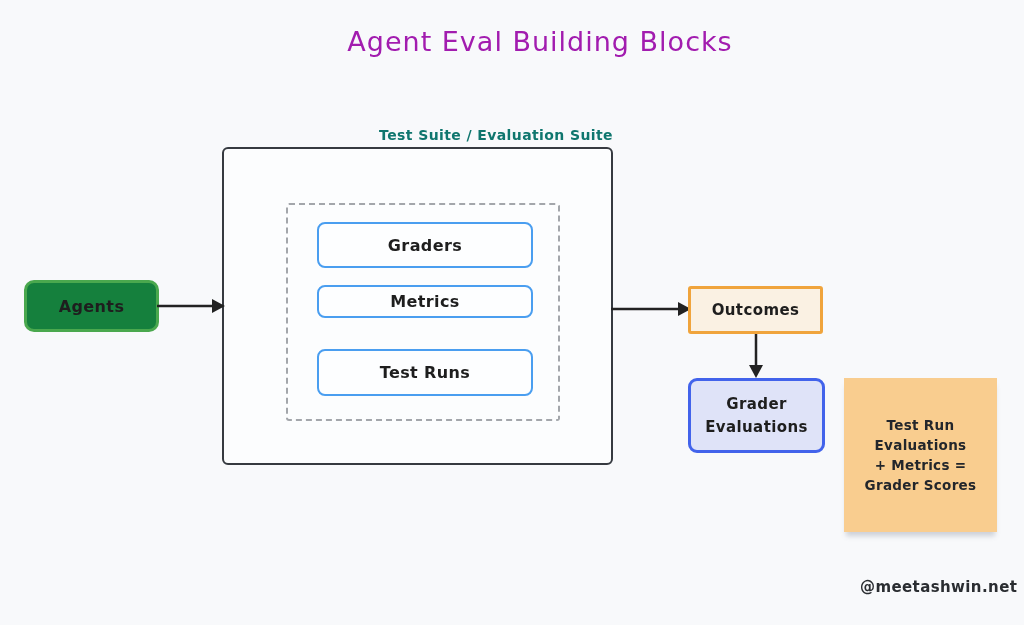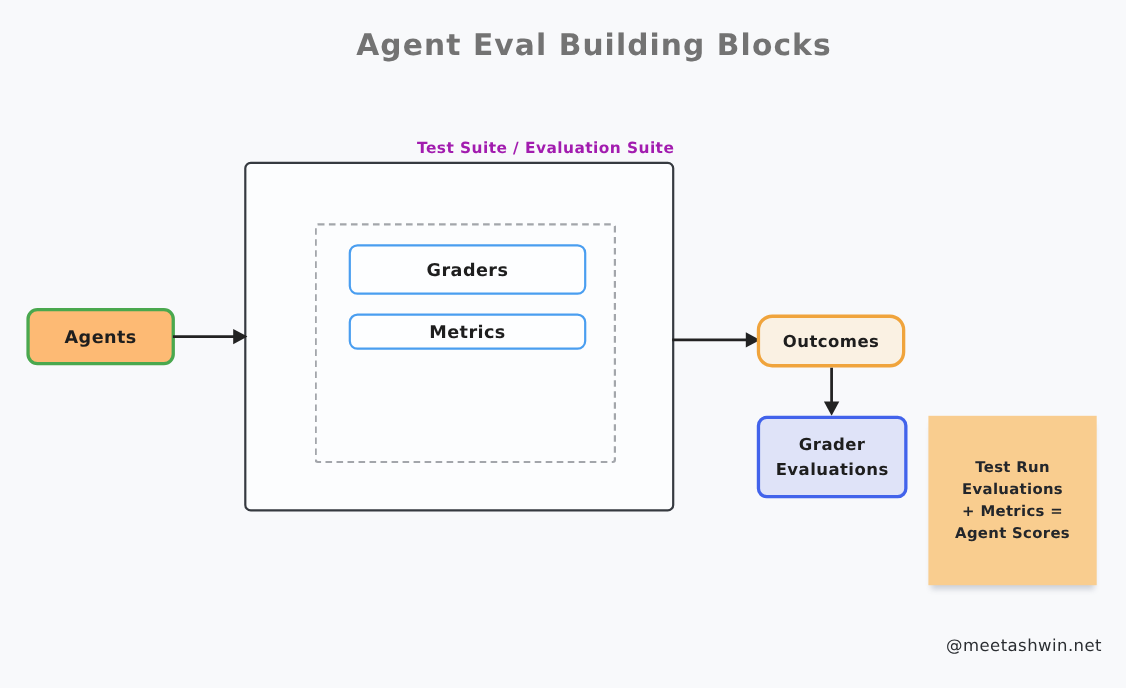--- a/index.html
+++ b/index.html
@@ -13,30 +13,30 @@
     height: 625px;
     background: #F8F9FB;
     overflow: hidden;
   }
   .title {
     position: absolute;
     left: 56px; right: 0; top: 26px;
     margin: 0;
     text-align: center;
     font-size: 27px;
-    font-weight: 700;
+    font-weight: 400;
     letter-spacing: 1px;
-    color: #737373;
+    color: #a21caf;
   }
   .small-label {
     position: absolute;
     font-size: 14px;
     font-weight: 700;
     letter-spacing: 0.4px;
-    color: #a21caf;
+    color: #0f766e;
     text-align: right;
     white-space: nowrap;
   }
   .suite-label { right: 411px; top: 127px; }
   .cases-label { right: 464px; top: 179px; }
   .box {
     position: absolute;
     box-sizing: border-box;
     display: flex;
     align-items: center;
@@ -65,27 +65,27 @@
     background: #FDFEFF;
     font-size: 16px;
   }
   .inner-box.graders  { top: 222px; }
   .inner-box.metrics  { top: 285px; height: 33px; }
   .inner-box.testruns { top: 349px; height: 47px; }
   .agents-box {
     left: 24px; top: 280px; width: 135px; height: 52px;
     border: 3px solid #4AA84E;
     border-radius: 10px;
-    background: #fdba74;
+    background: #15803d;
     font-size: 16px;
   }
   .outcomes-box {
     left: 688px; top: 286px; width: 135px; height: 48px;
     border: 3px solid #F0A43C;
-    border-radius: 14px;
+    border-radius: 3px;
     background: #FAF1E3;
     font-size: 15px;
   }
   .grader-evals-box {
     left: 688px; top: 378px; width: 137px; height: 75px;
     border: 3px solid #4263EB;
     border-radius: 9px;
     background: #DFE3F8;
     font-size: 15px;
     line-height: 1.5;
@@ -105,41 +105,42 @@
     font-weight: 700;
     letter-spacing: 0.3px;
     color: #23262B;
     line-height: 1.5;
     text-align: center;
   }
   .attribution {
     position: absolute;
     left: 860px; top: 578px;
     font-size: 15px;
-    font-weight: 400;
+    font-weight: 700;
     letter-spacing: 0.4px;
     color: #2A2D31;
     white-space: nowrap;
   }
   .arrow { position: absolute; }
 </style>
 </head>
 <body>
 
 <div class="canvas">
 
   <h1 class="title">Agent Eval Building Blocks</h1>
 
   <div class="small-label suite-label">Test Suite / Evaluation Suite</div>
   <div class="box outer-box"></div>
 
   <div class="box dashed-box"></div>
 
   <div class="box inner-box graders">Graders</div>
   <div class="box inner-box metrics">Metrics</div>
+  <div class="box inner-box testruns">Test Runs</div>
 
   <div class="box agents-box">Agents</div>
 
   <svg class="arrow" style="left:157px; top:295px;" width="68" height="22" viewBox="0 0 68 22">
     <line x1="0" y1="11" x2="57" y2="11" stroke="#222222" stroke-width="2.5"></line>
     <polygon points="55,4 68,11 55,18" fill="#222222"></polygon>
   </svg>
 
   <svg class="arrow" style="left:611px; top:298px;" width="80" height="22" viewBox="0 0 80 22">
     <line x1="0" y1="11" x2="69" y2="11" stroke="#222222" stroke-width="2.5"></line>
@@ -152,18 +153,18 @@
     <line x1="11" y1="0" x2="11" y2="33" stroke="#222222" stroke-width="2.5"></line>
     <polygon points="4,31 11,44 18,31" fill="#222222"></polygon>
   </svg>
 
   <div class="box grader-evals-box">Grader Evaluations</div>
 
   <div class="sticky-note">
     <span>Test Run</span>
     <span>Evaluations</span>
     <span>+ Metrics =</span>
-    <span>Agent Scores</span>
+    <span>Grader Scores</span>
   </div>
 
   <div class="attribution">@meetashwin.net</div>
 
 </div>
 
 </body></html>

